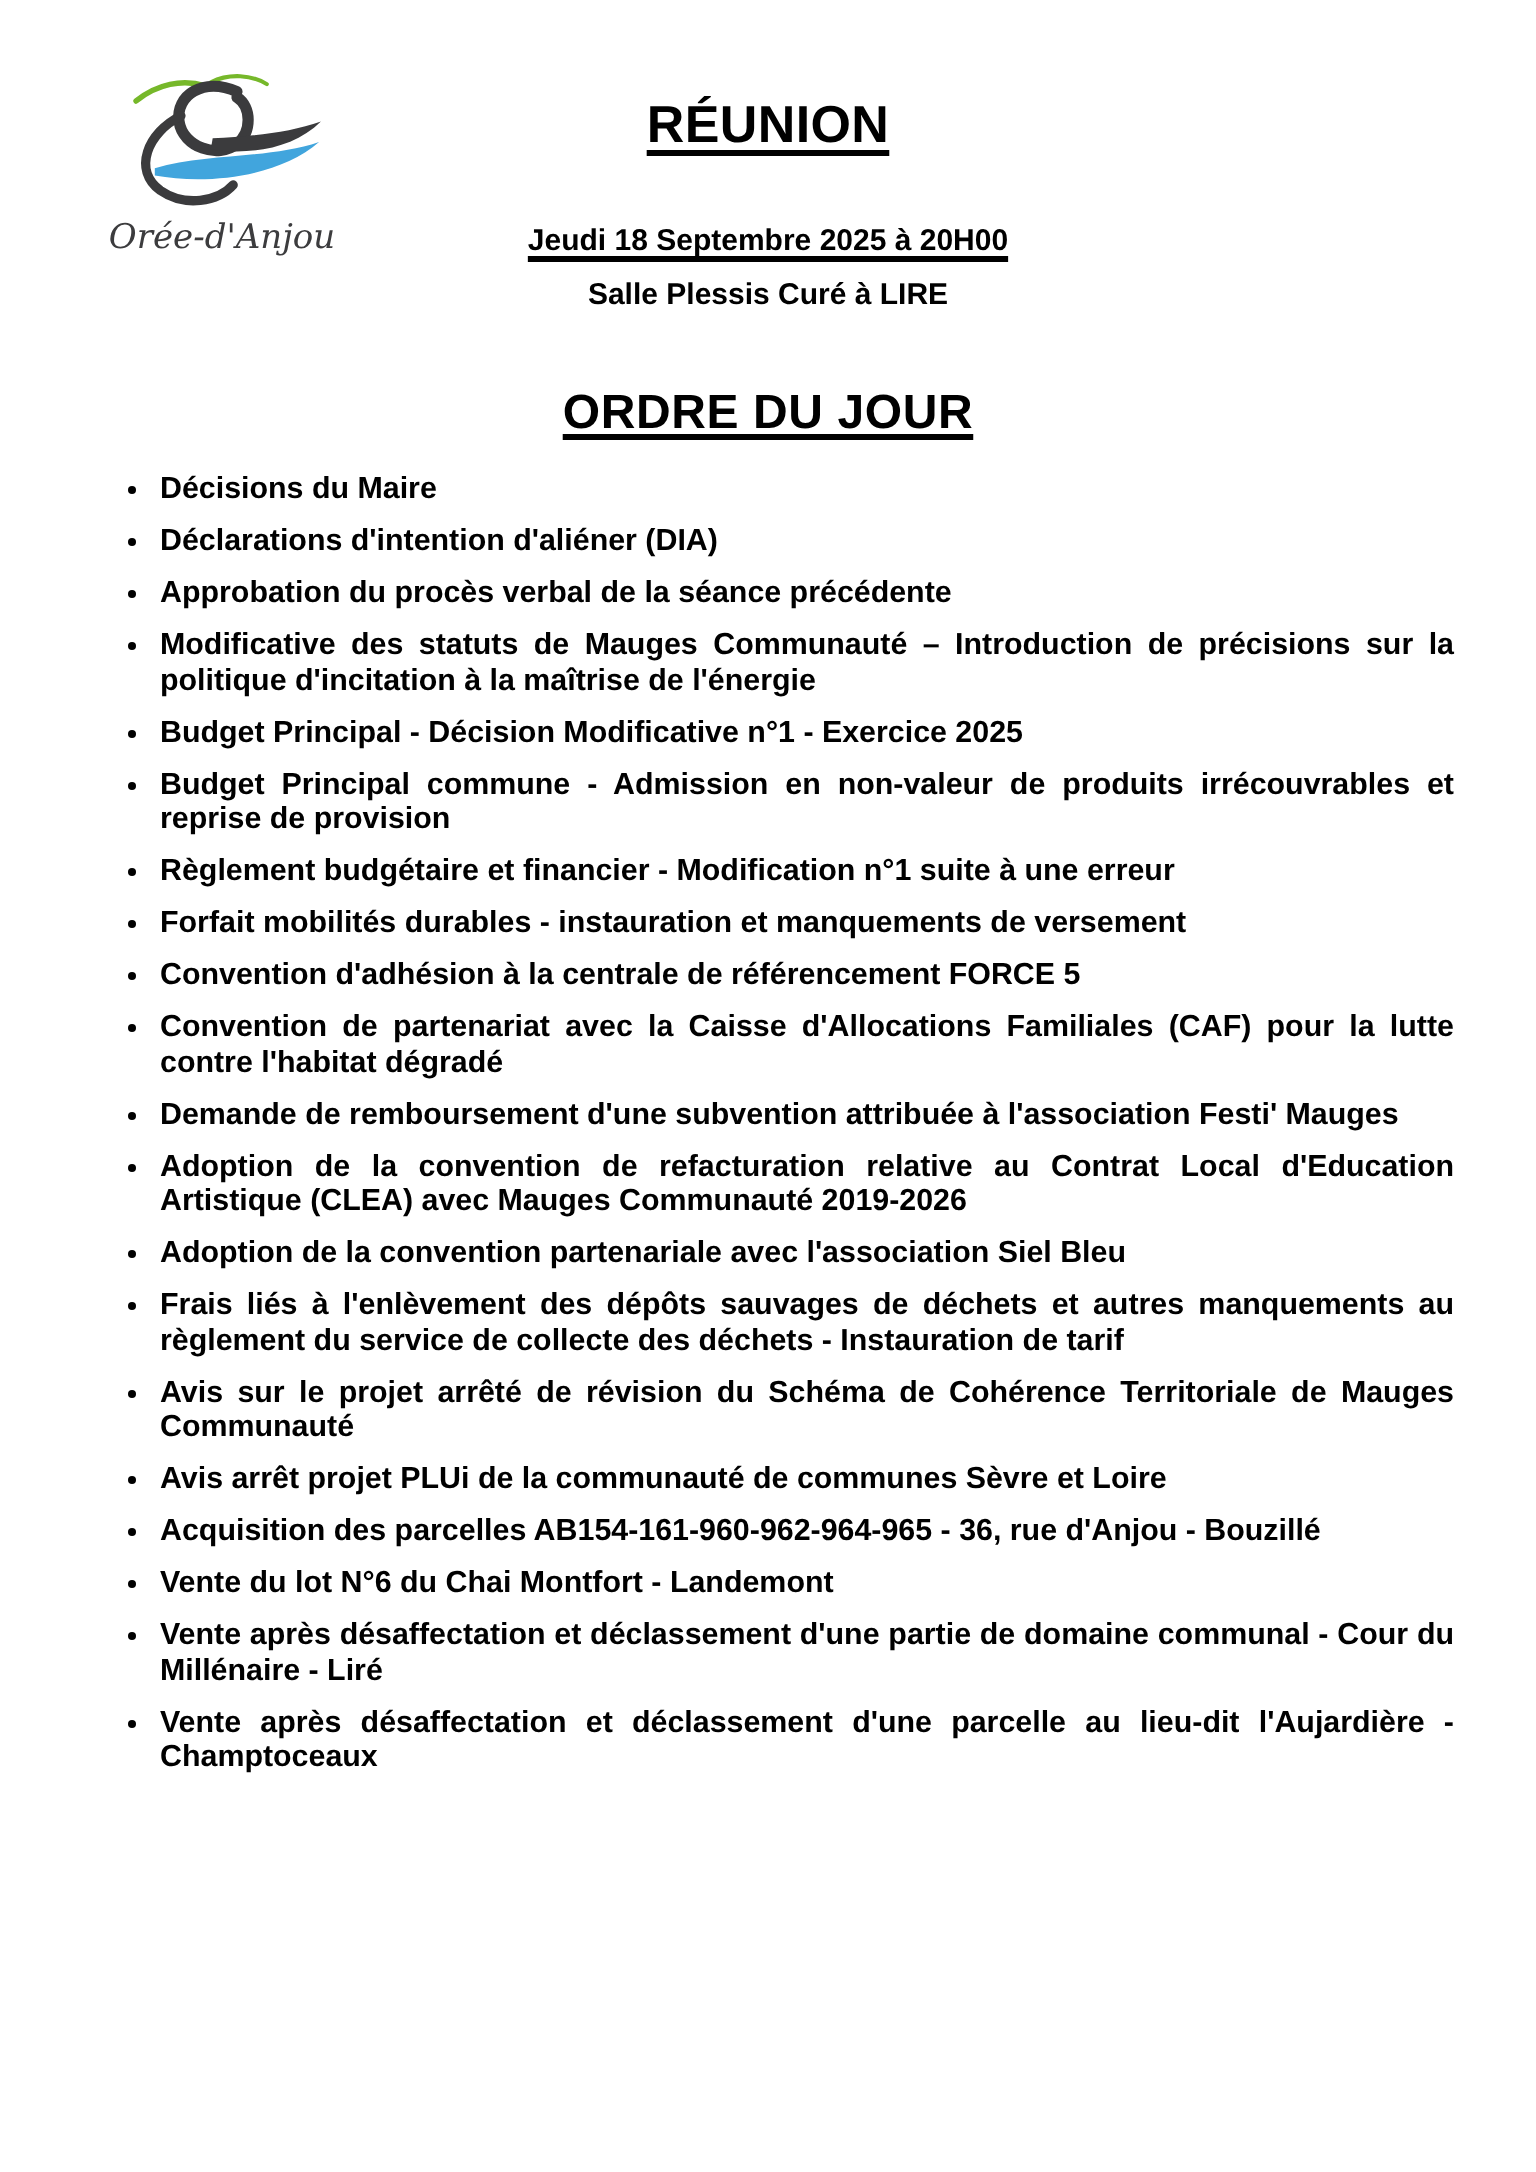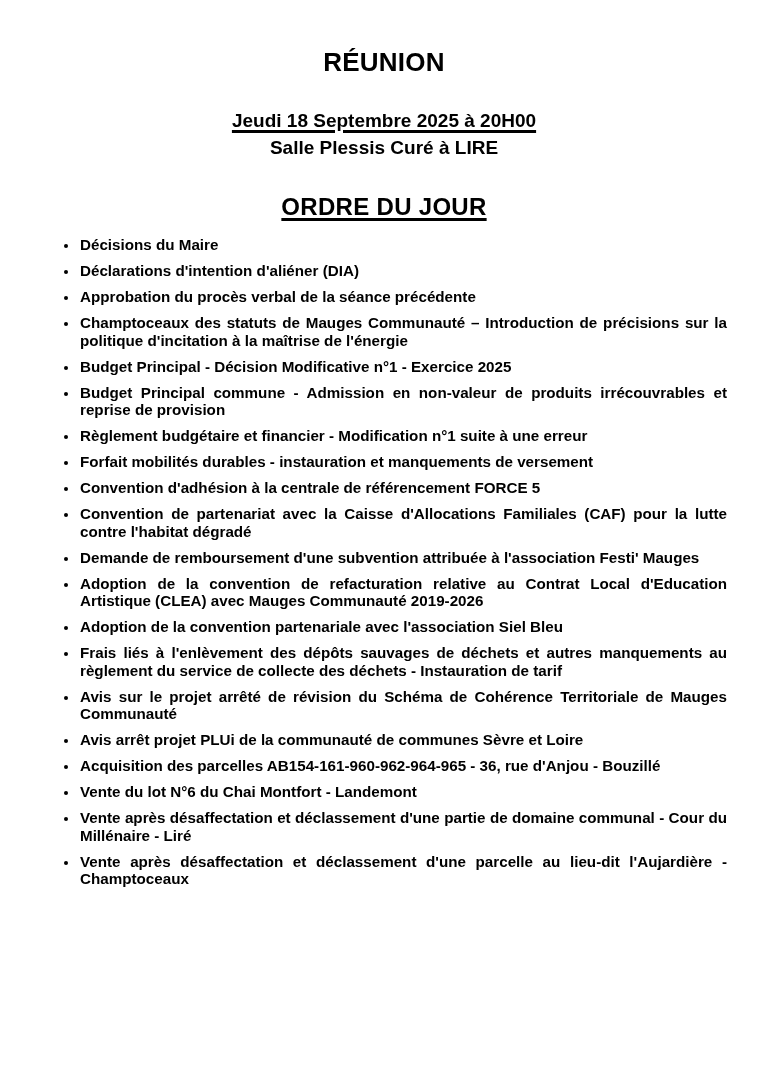--- a/index.html
+++ b/index.html
@@ -35,37 +35,38 @@
   
   .title {
     padding-top: 44px;
     text-align: center;
     font-weight: bold;
     font-size: 26px;
     line-height: 36px;
     letter-spacing: 0.2px;
   }
   .title-line {
+    text-decoration: underline;
     text-decoration-thickness: 3px;
     text-underline-offset: 4px;
   }
   
   .intro {
     margin-top: 58px;
     padding: 0 38px;
     text-align: center;
     font-size: 16.5px;
     line-height: 21px;
   }
   
   .meeting {
     margin-top: 27px;
     text-align: center;
     font-weight: bold;
-    font-size: 19px;
+    font-size: 15px;
     line-height: 27px;
   }
   .meeting-datetime {
     text-decoration: underline;
     text-decoration-thickness: 2.5px;
     text-underline-offset: 3px;
   }
   
   .agenda-heading {
     margin-top: 32px;
@@ -91,39 +92,53 @@
     margin-bottom: 8.5px;
     padding-left: 1px;
   }
   .agenda-item::marker { font-size: 0.85em; }
 </style>
 </head>
 <body>
 
 <div class="page">
 
+  <div class="logo">
+    <svg viewBox="0 0 120 78" aria-hidden="true">
+
+      <path d="M14,17 C25,8 39,5 51,9" fill="none" stroke-width="3" stroke-linecap="round" stroke="#76b82a"></path>
+      <path d="M54,7 C64,2 76,3 84,8" fill="none" stroke-width="2.2" stroke-linecap="round" stroke="#76b82a"></path>
+
+      <path d="M24,53 C52,45 86,48 112,39 C90,58 52,62 24,57 Z" fill="#41a5dd"></path>
+
+      <path d="M68,12 C50,4 35,14 37,28 C39,42 58,48 68,40 C76,34 76,20 68,15" fill="none" stroke-width="6" stroke-linecap="round" stroke="#3b3b3d"></path>
+      <path d="M38,25 C20,34 12,54 27,65 C40,74 58,71 66,62" fill="none" stroke-width="5" stroke-linecap="round" stroke="#3b3b3d"></path>
+      <path d="M55,37 C76,36 96,34 113,28 C98,43 74,46 54,43 Z" fill="#3b3b3d"></path>
+    </svg>
+    <div class="logo-text">Orée-d'Anjou</div>
+  </div>
 
   <div class="title">
     <div><span class="title-line">RÉUNION</span></div>
   </div>
 
 
   <div class="meeting">
     <div><span class="meeting-datetime">Jeudi 18 Septembre 2025 à 20H00</span></div>
     <div>Salle Plessis Curé à LIRE</div>
   </div>
 
   <div class="agenda-heading">ORDRE DU JOUR</div>
 
   <ul class="agenda-list">
 
   <li class="agenda-item">Décisions du Maire</li>
       <li class="agenda-item">Déclarations d'intention d'aliéner (DIA)</li>
       <li class="agenda-item">Approbation du procès verbal de la séance précédente</li>
-      <li class="agenda-item">Champtoceaux des statuts de Mauges Communauté – Introduction de précisions sur la politique d'incitation à la maîtrise de l'énergie</li>
+      <li class="agenda-item">Modificative des statuts de Mauges Communauté – Introduction de précisions sur la politique d'incitation à la maîtrise de l'énergie</li>
       <li class="agenda-item">Budget Principal - Décision Modificative n°1 - Exercice 2025</li>
       <li class="agenda-item">Budget Principal commune - Admission en non-valeur de produits irrécouvrables et reprise de provision</li>
       <li class="agenda-item">Règlement budgétaire et financier - Modification n°1 suite à une erreur</li>
       <li class="agenda-item">Forfait mobilités durables - instauration et manquements de versement</li>
       <li class="agenda-item">Convention d'adhésion à la centrale de référencement FORCE 5</li>
       <li class="agenda-item">Convention de partenariat avec la Caisse d'Allocations Familiales (CAF) pour la lutte contre l'habitat dégradé</li>
       <li class="agenda-item">Demande de remboursement d'une subvention attribuée à l'association Festi' Mauges</li>
       <li class="agenda-item">Adoption de la convention de refacturation relative au Contrat Local d'Education Artistique (CLEA) avec Mauges Communauté 2019-2026</li>
       <li class="agenda-item">Adoption de la convention partenariale avec l'association Siel Bleu</li>
       <li class="agenda-item">Frais liés à l'enlèvement des dépôts sauvages de déchets et autres manquements au règlement du service de collecte des déchets - Instauration de tarif</li>

